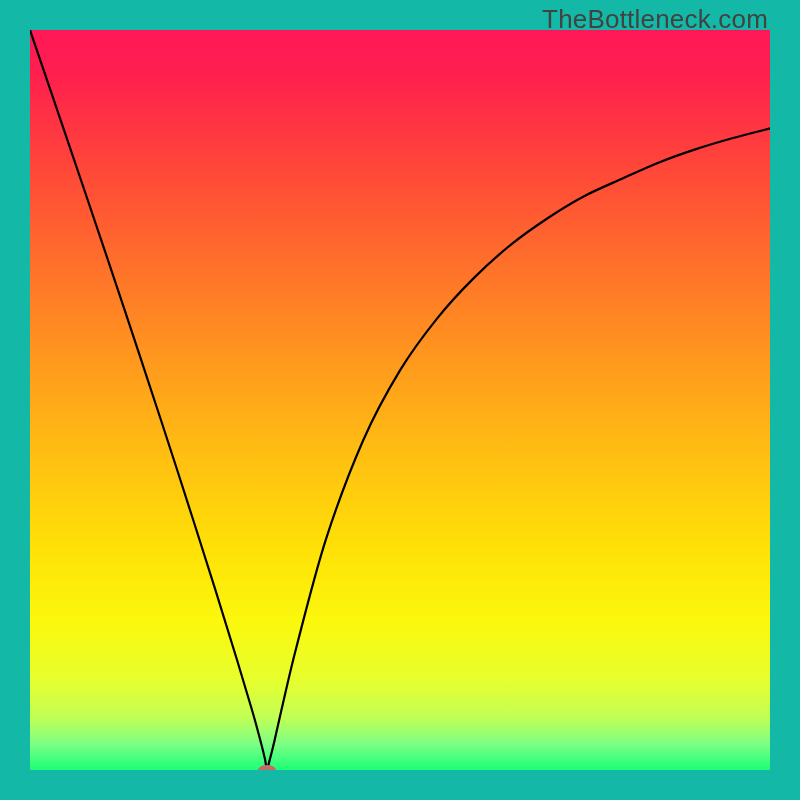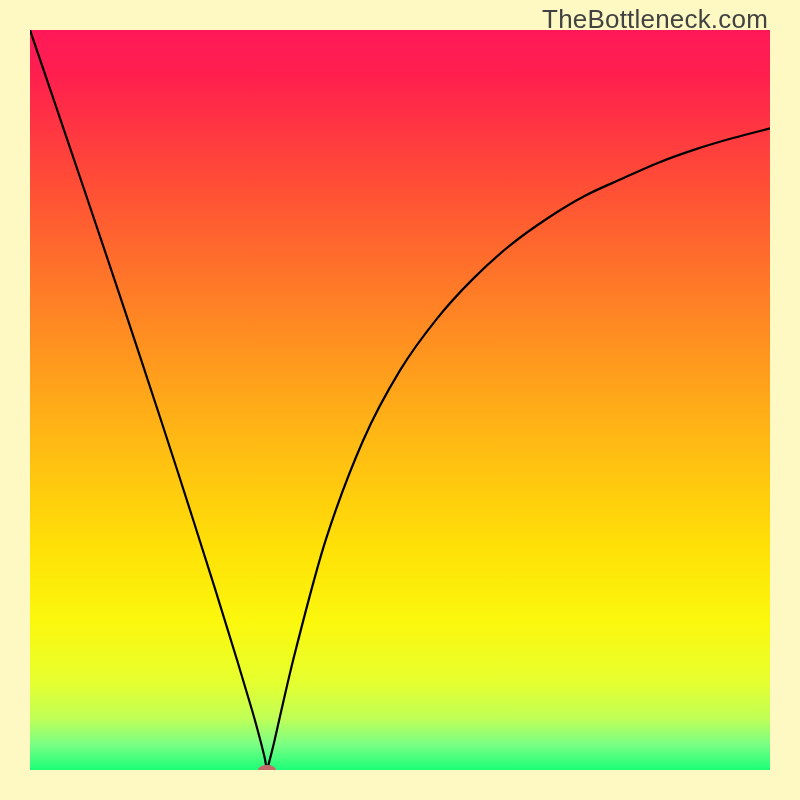--- a/index.html
+++ b/index.html
@@ -8,21 +8,21 @@
     width: 800px;
     height: 800px;
     overflow: hidden;
     background: #000;
     font-family: Arial, Helvetica, sans-serif;
   }
   .frame {
     position: relative;
     width: 800px;
     height: 800px;
-    background: #fef9c3;
+    background: #14b8a6;
   }
   .plot-area {
     position: absolute;
     left: 30px;
     top: 30px;
     width: 740px;
     height: 740px;
     overflow: hidden;
   }
   .gradient-bg {

